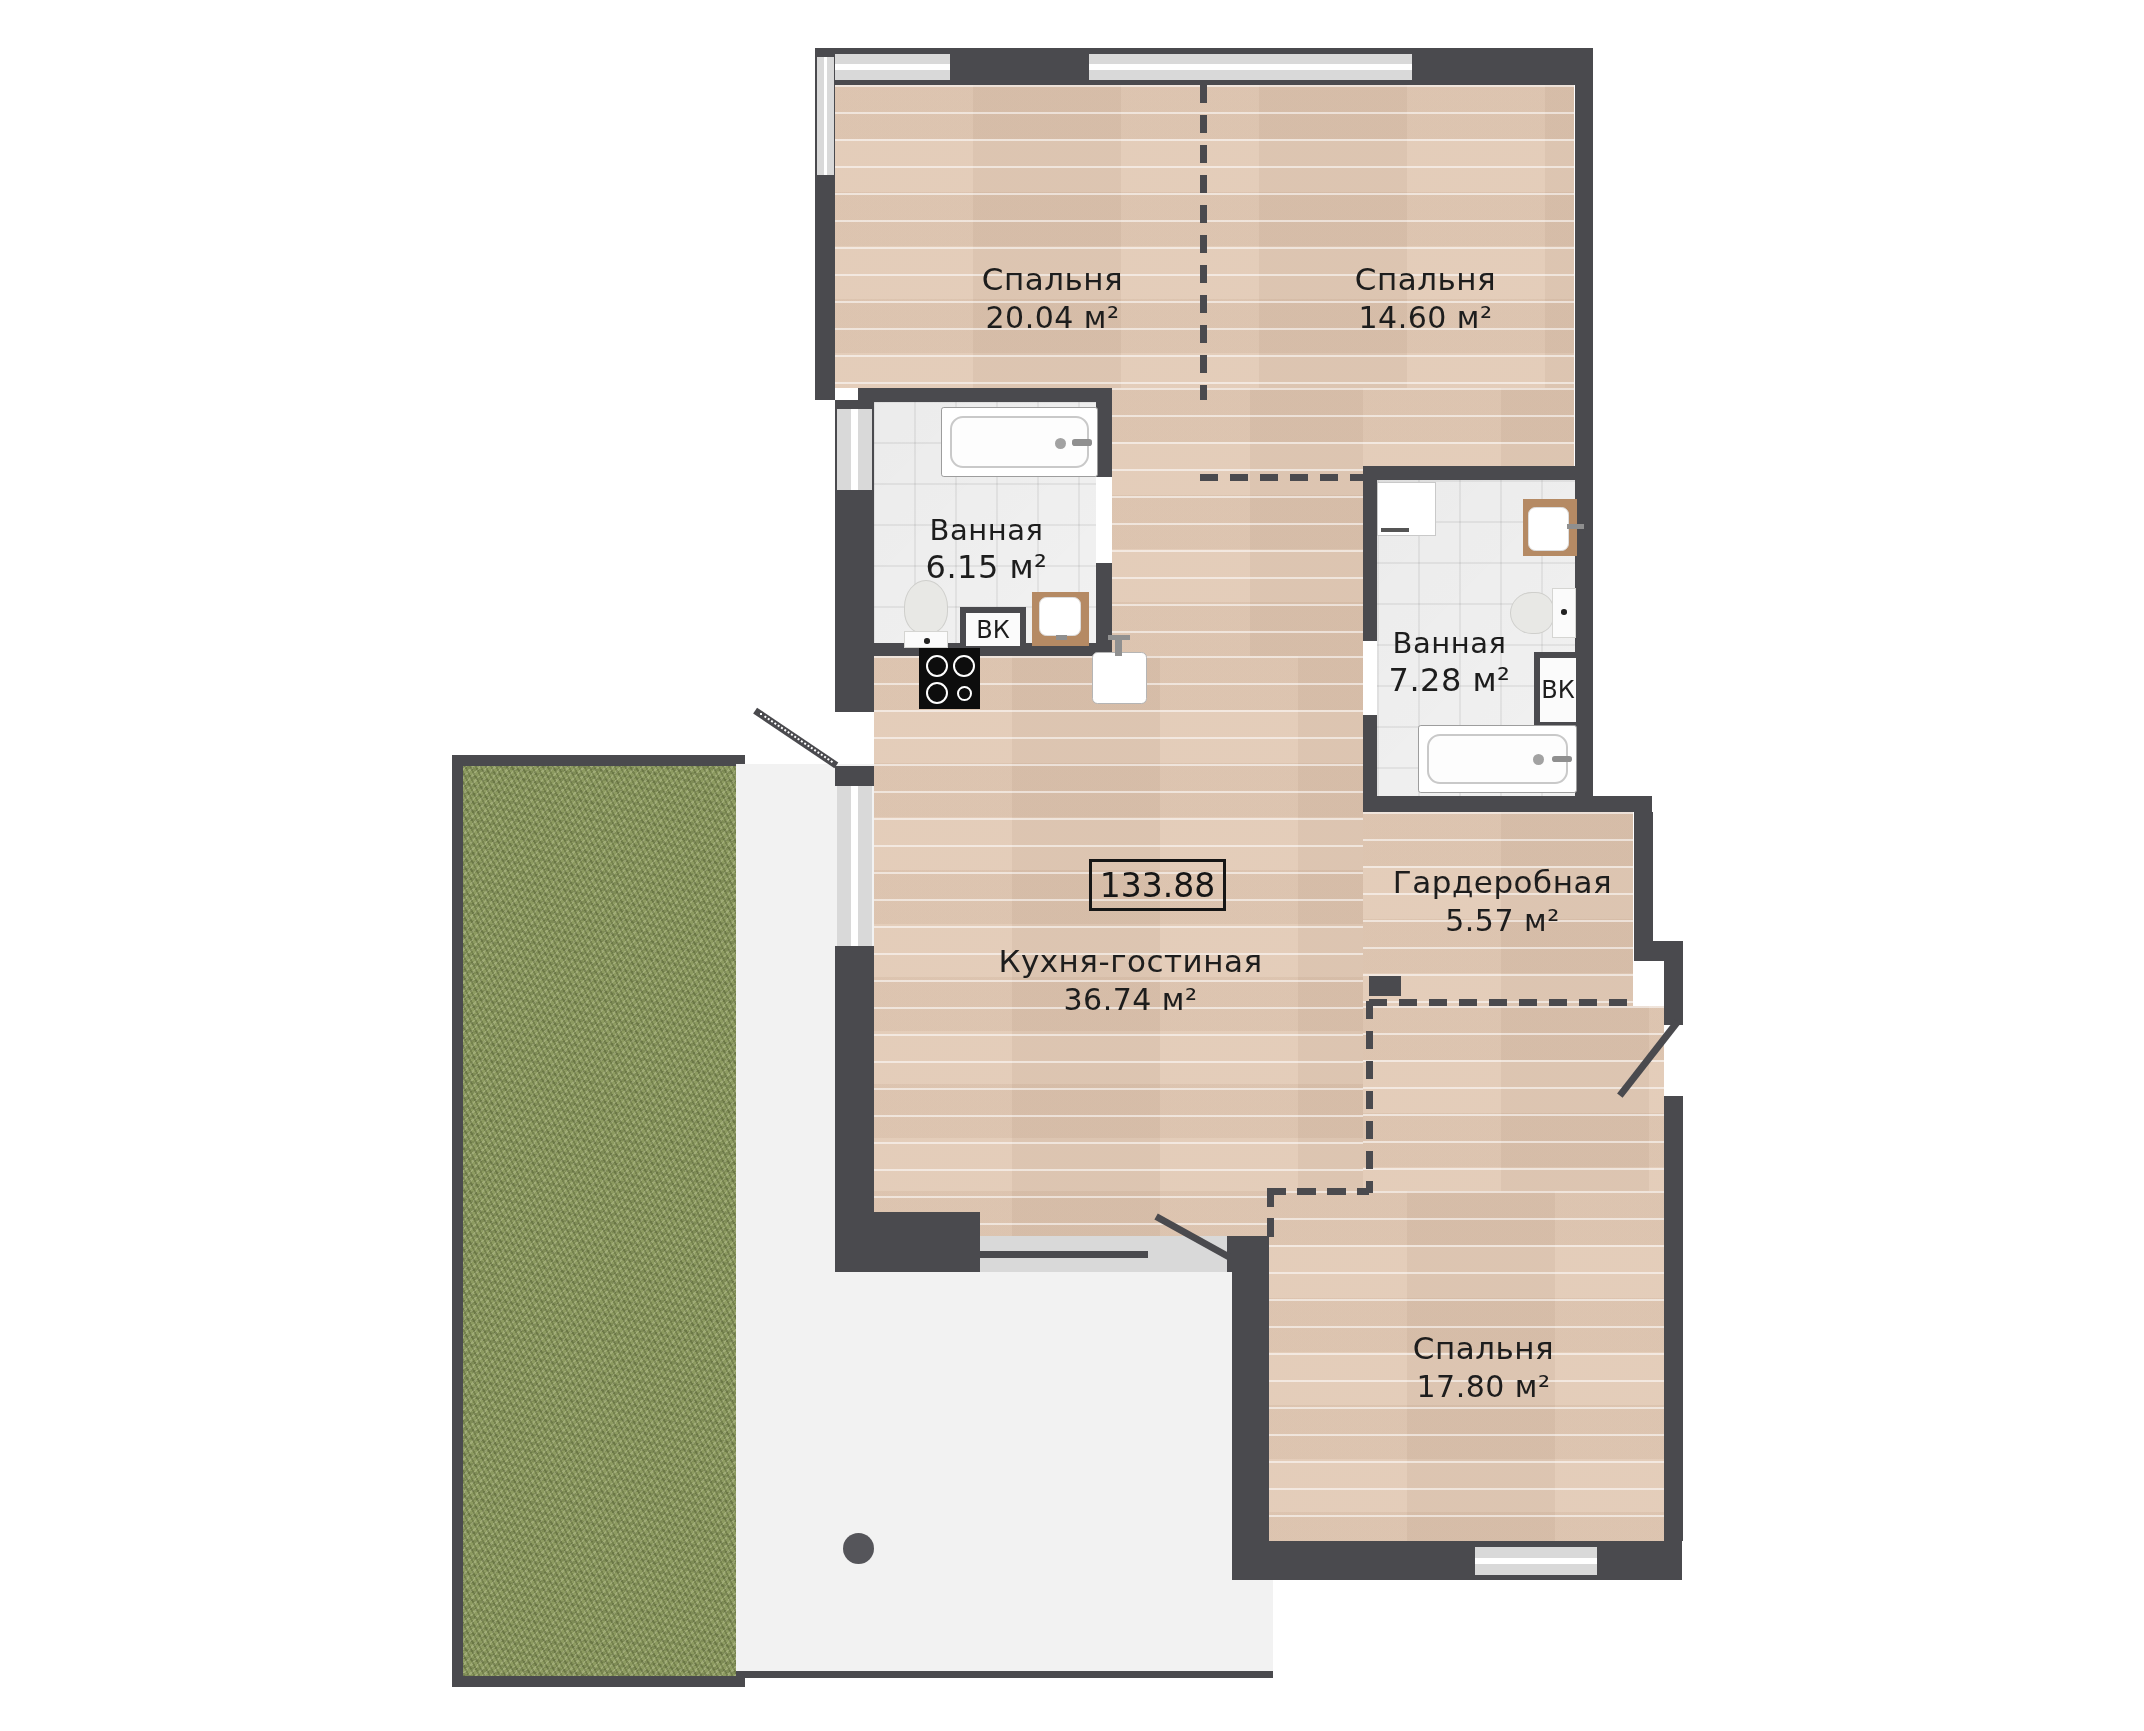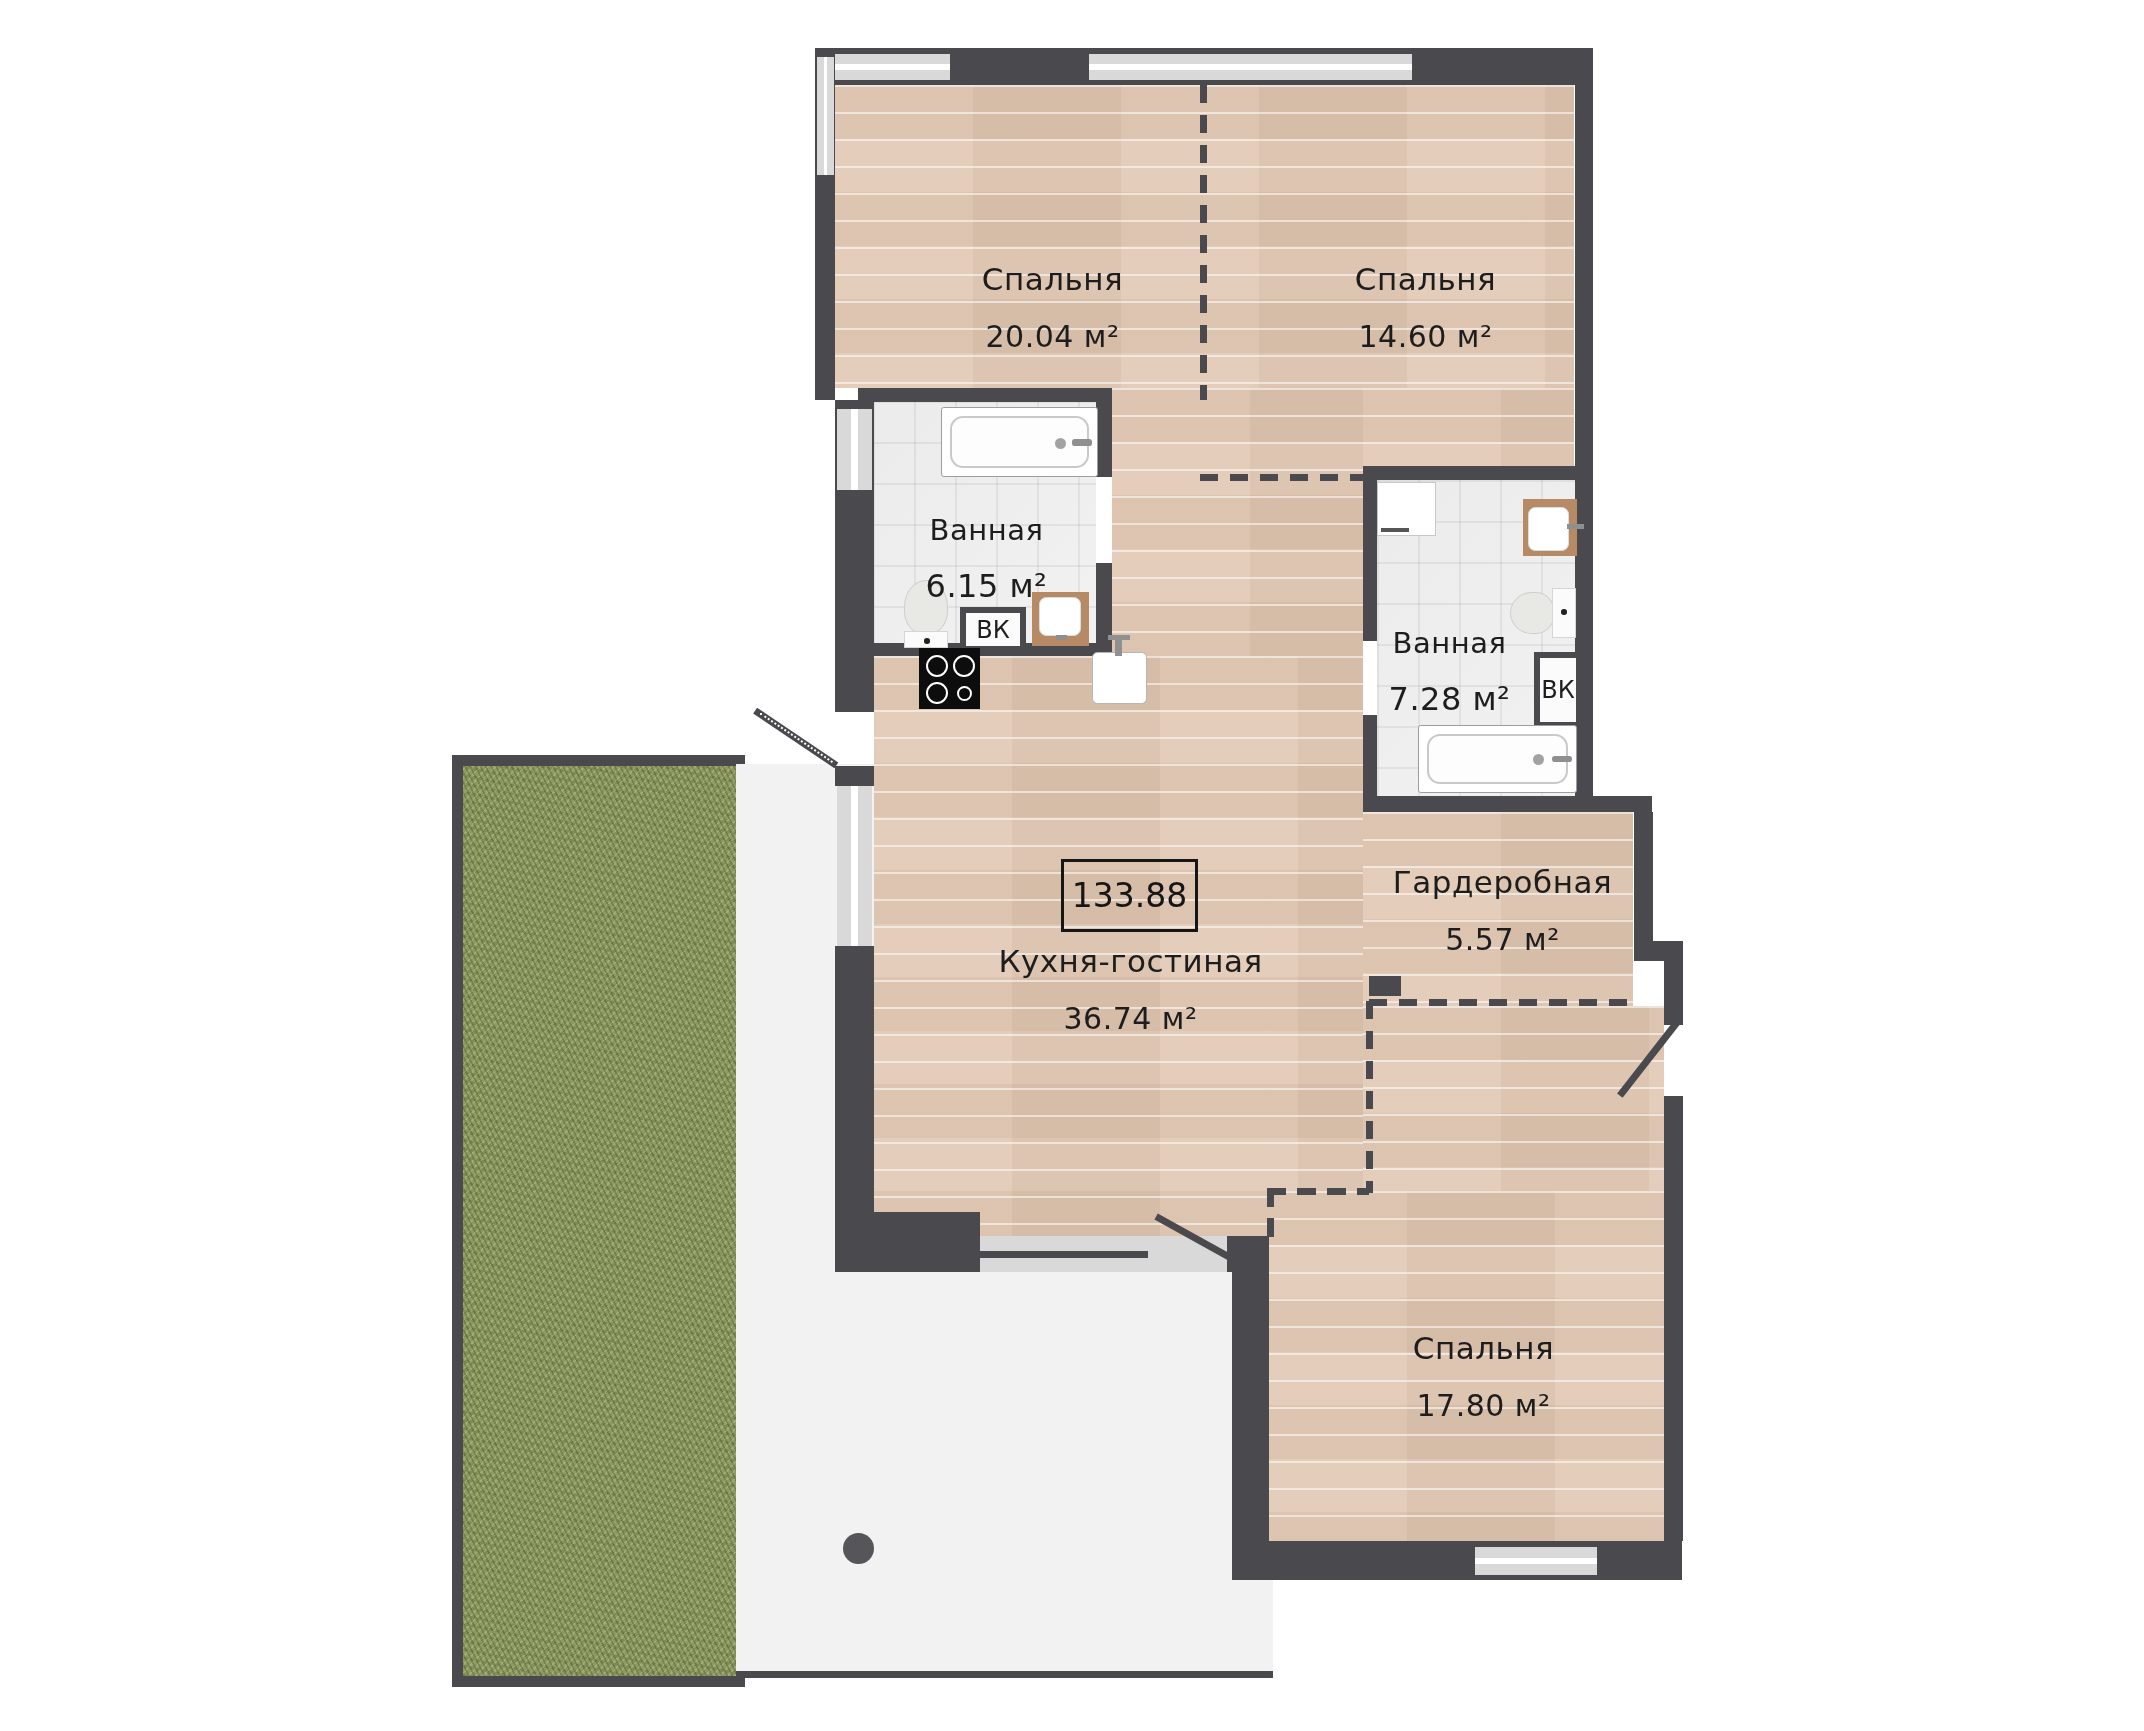--- a/index.html
+++ b/index.html
@@ -29,21 +29,21 @@
       repeating-linear-gradient(12deg, rgba(40,50,20,0.14) 0 2.8px, rgba(0,0,0,0) 2.8px 8.3px);}
   .terrace{position:absolute;background:var(--terrace);}
   .window-h{position:absolute;background:linear-gradient(180deg,var(--window) 0 40%,#fff 40% 60%,var(--window) 60% 100%);}
   .window-v{position:absolute;background:linear-gradient(90deg,var(--window) 0 40%,#fff 40% 60%,var(--window) 60% 100%);}
   .dash-h{position:absolute;height:6.5px;background:repeating-linear-gradient(90deg,var(--wall) 0 18.5px,rgba(0,0,0,0) 18.5px 30px);}
   .dash-v{position:absolute;width:6.5px;background:repeating-linear-gradient(180deg,var(--wall) 0 18.5px,rgba(0,0,0,0) 18.5px 30px);}
   .leaf{position:absolute;height:7.4px;background:var(--wall);transform-origin:0 50%;}
   .leaf .dots{position:absolute;left:5.5px;right:5.5px;top:1.8px;border-top:2.8px dotted #fff;}
   .label{position:absolute;text-align:center;color:var(--text);}
   .label .nm{font-size:31px;line-height:1.18;letter-spacing:0.5px;}
-  .label .ar{font-size:30px;line-height:1.18;margin-top:21px;letter-spacing:0.5px;}
+  .label .ar{font-size:30px;line-height:1.18;margin-top:2px;letter-spacing:0.5px;}
   .label.small .nm{font-size:29px;}
   .label.small .ar{font-size:32px;}
   .badge{position:absolute;border:3.7px solid #161616;display:flex;align-items:center;justify-content:center;
          font-size:33px;letter-spacing:0;color:#161616;background:transparent;}
   .vk{position:absolute;background:#fbfbfb;border:6.5px solid var(--wall);display:flex;align-items:center;justify-content:center;
       font-size:24px;color:var(--text);}
   .tub{position:absolute;background:#fff;border:1.8px solid #9d9d9d;border-radius:2.8px;}
   .tub .inner{position:absolute;left:8.3px;top:8.3px;right:8.3px;bottom:8.3px;border:2.8px solid #c9c9c9;border-radius:13px;background:#fdfdfd;}
   .tub .drain{position:absolute;width:11px;height:11px;border-radius:50%;background:#a2a2a2;}
   .tub .tap{position:absolute;background:#8f8f8f;border-radius:2.8px;}
@@ -167,21 +167,21 @@
     <span>ВК</span>
   </div>
   <div class="tub" style="left:1418px;top:725px;width:159px;height:68px">
     <div class="inner"></div>
     <div class="drain" style="left:114px;top:28px"></div>
     <div class="tap" style="right:3.7px;top:29.5px;width:20px;height:6.5px"></div>
   </div>
 
   <div class="abs" style="left:843px;top:1533px;width:31px;height:31px;border-radius:50%;background:#55555a"></div>
 
-  <div class="badge" style="left:1061px;top:859px;width:137px;height:73px">
+  <div class="badge" style="left:1089px;top:859px;width:137px;height:52px">
     <span>133.88</span>
   </div>
 
   <div class="label" style="left:914px;top:261px;width:277px">
     <div class="nm">Спальня</div>
     <div class="ar">20.04 м²</div>
   </div>
   <div class="label" style="left:1287px;top:261px;width:277px">
     <div class="nm">Спальня</div>
     <div class="ar">14.60 м²</div>

